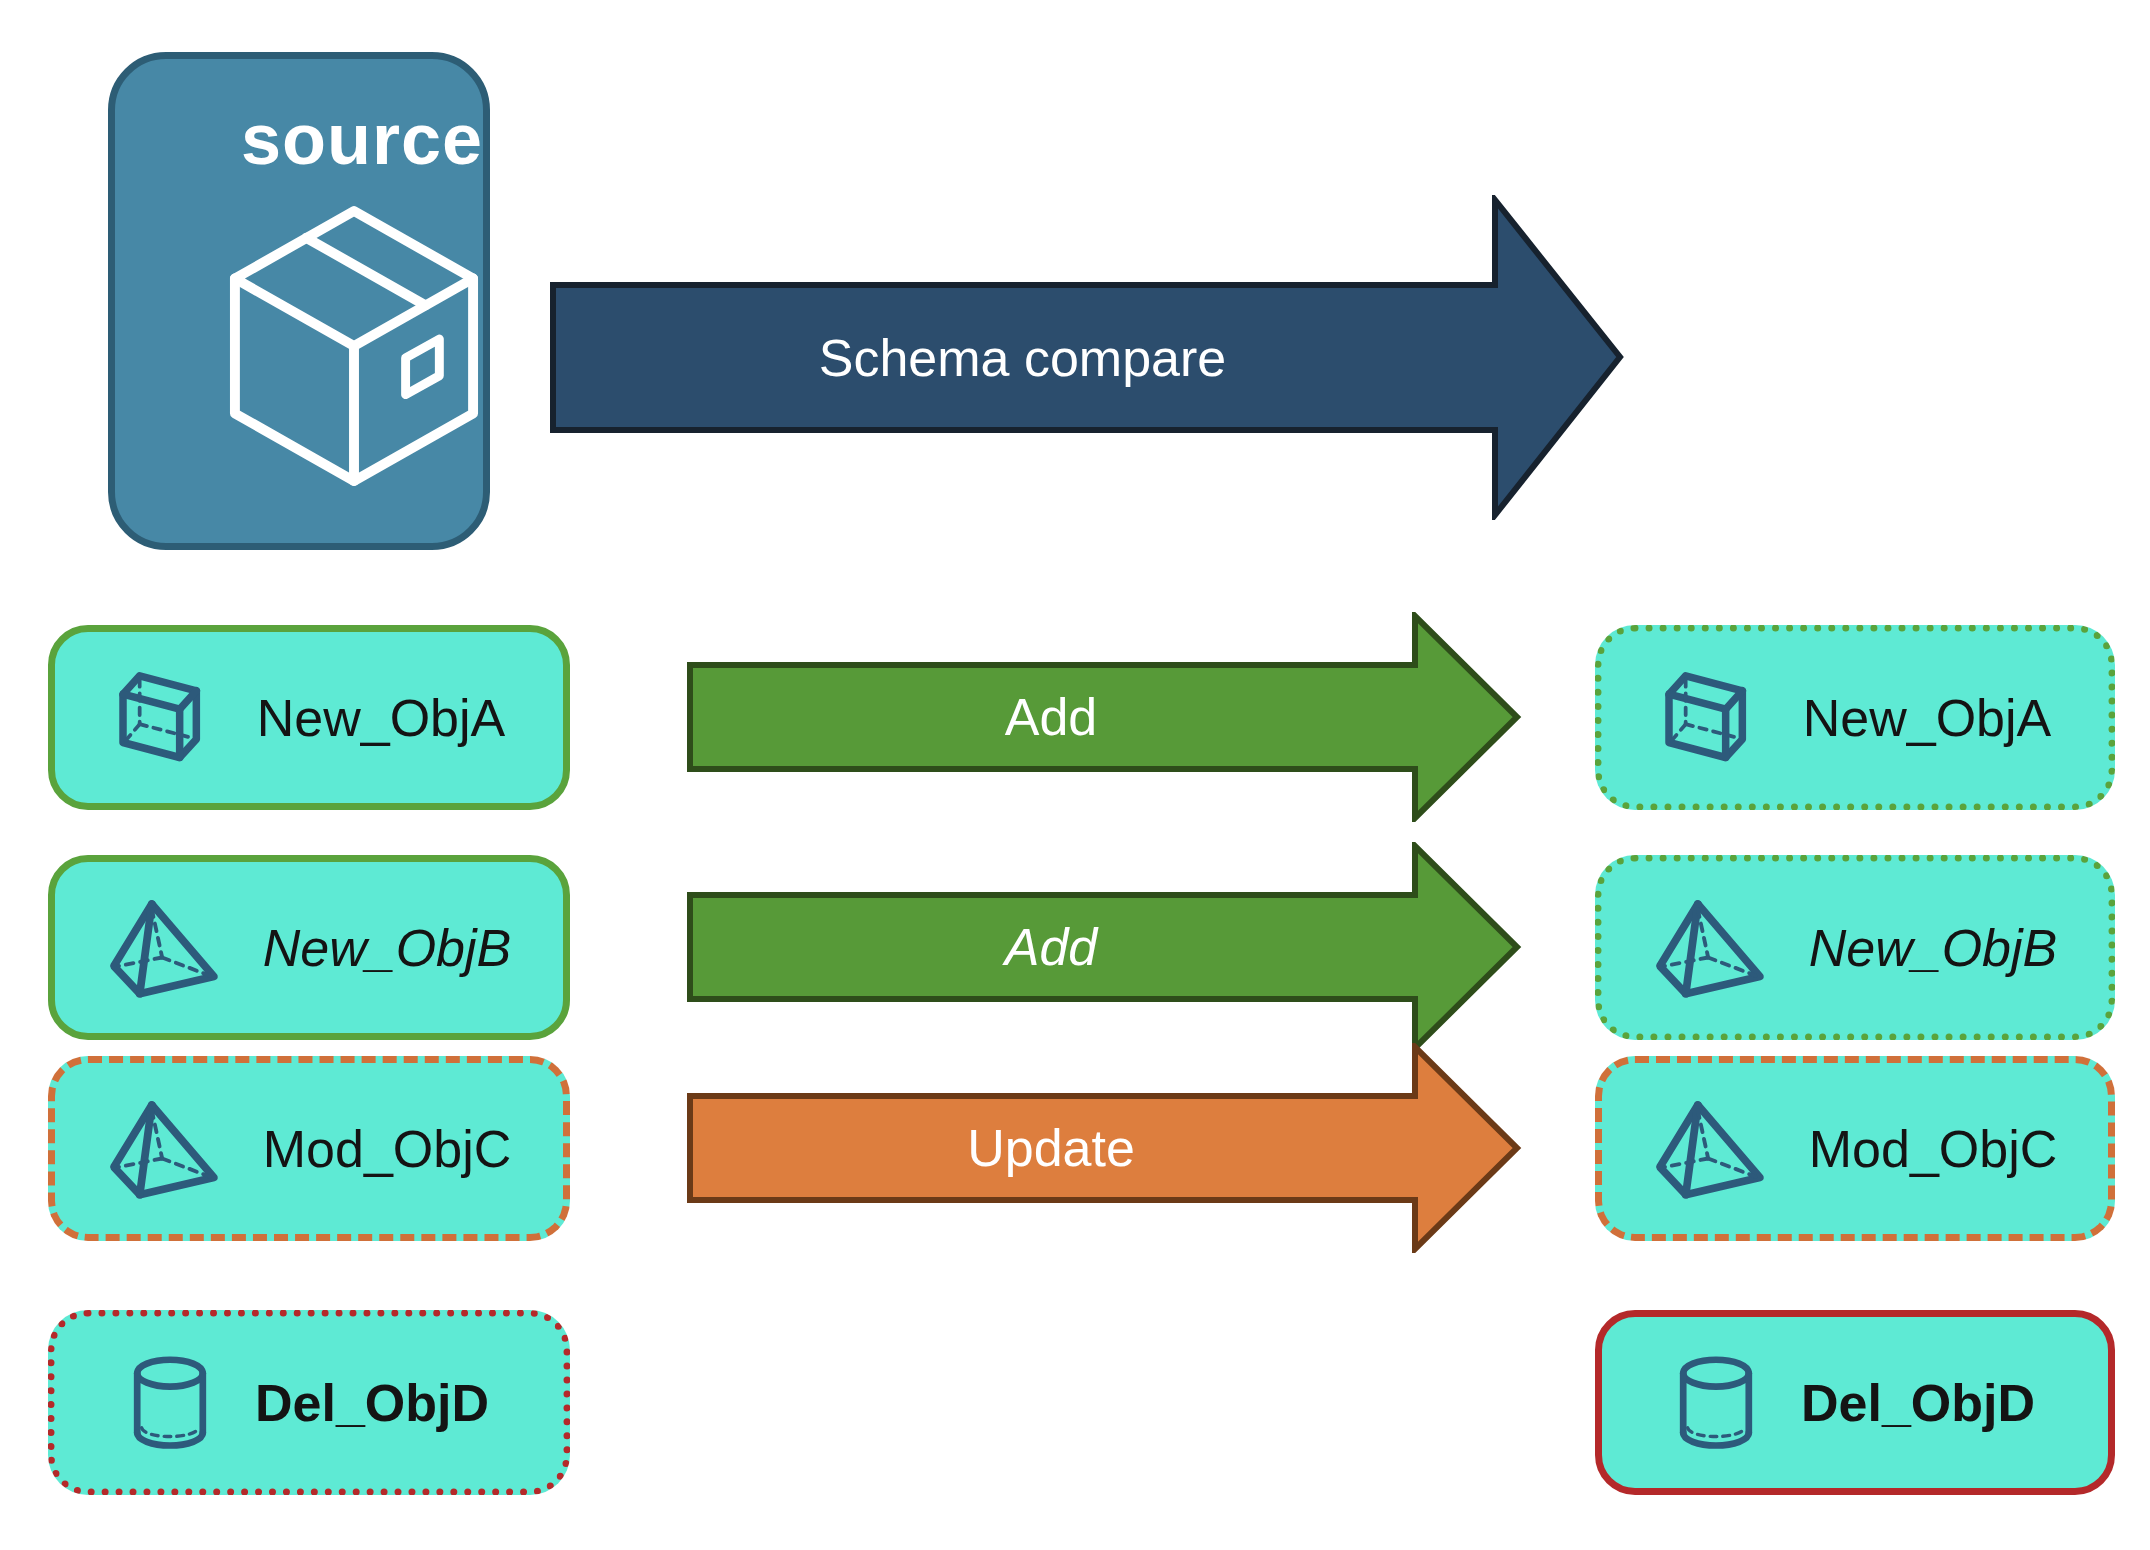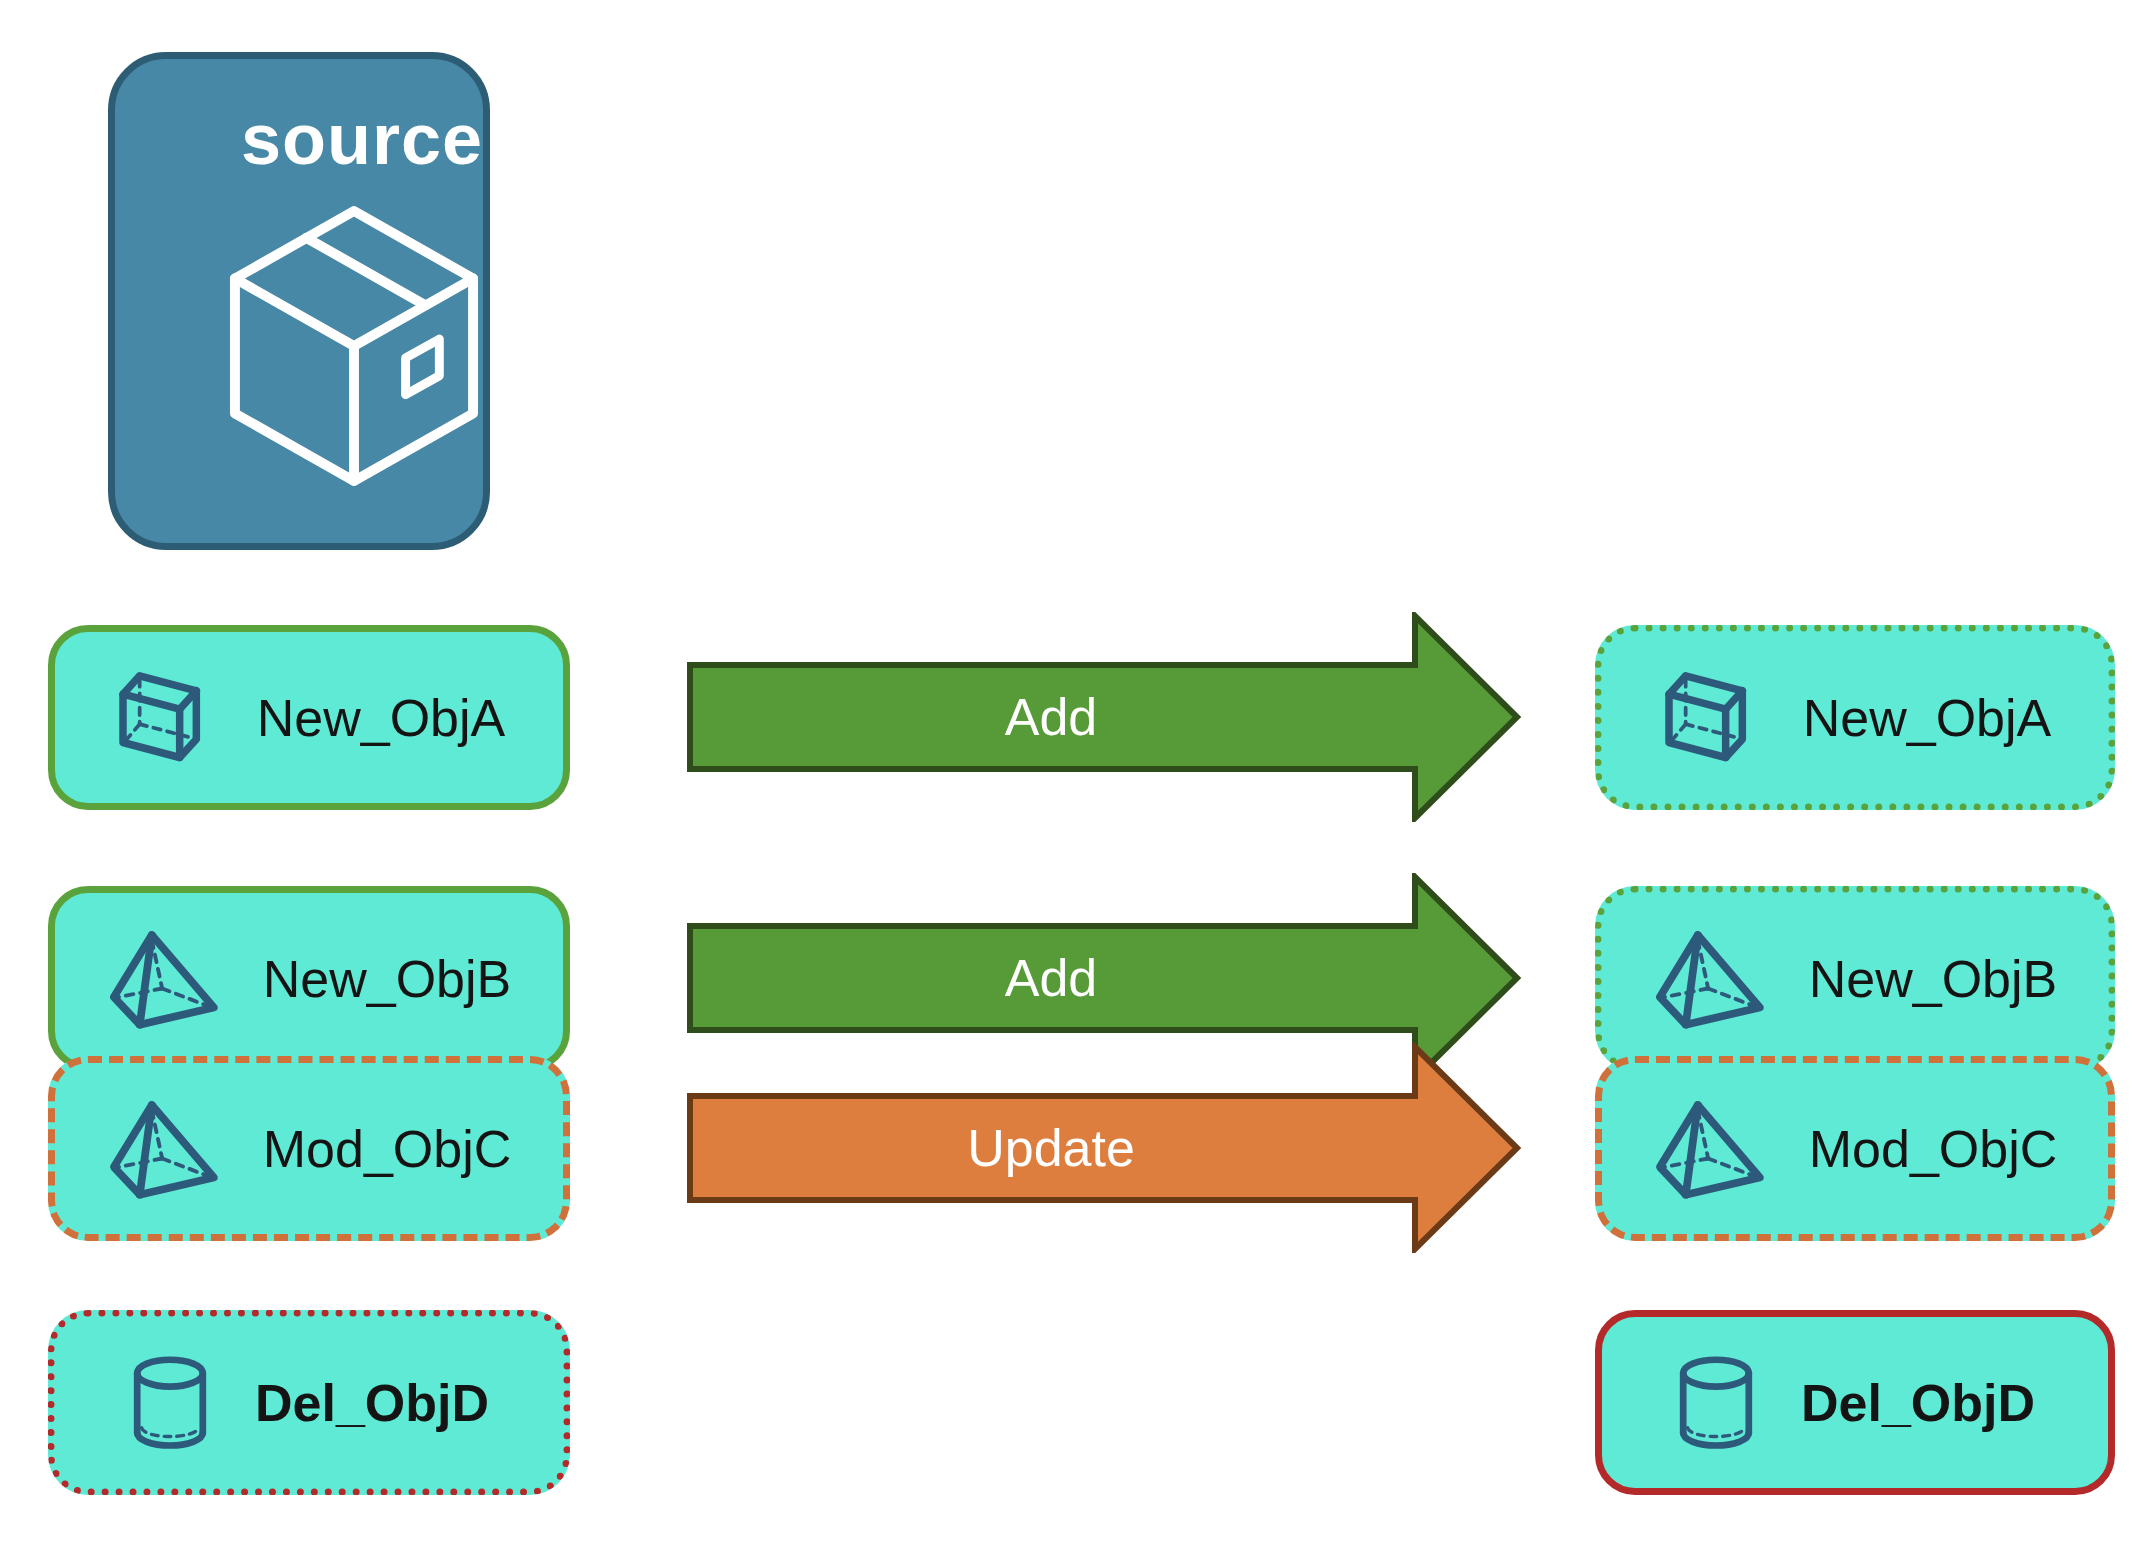--- a/index.html
+++ b/index.html
@@ -18,21 +18,21 @@
   .node-source { left:108px; }
   .node-target { left:1657px; }
   .node-title {
     margin-top:44px; font-size:72px; font-weight:700; color:#ffffff; line-height:1;
     letter-spacing:1px;
   }
   .node-icon { margin-top:22px; color:#ffffff; }
 
   
   .row { position:absolute; left:0; width:2150px; height:185px; }
-  .row-0 { top:625px; } .row-1 { top:886px; } .row-2 { top:1056px; } .row-3 { top:1310px;font-weight:bold; }
+  .row-0 { top:625px; } .row-1 { top:855px;font-style:italic; } .row-2 { top:1056px; } .row-3 { top:1310px;font-weight:bold; }
   .obj-box {
     position:absolute; top:0; height:185px; background:#5eead4; border-radius:40px;
     box-sizing:border-box; display:flex; align-items:center; justify-content:center; gap:44px;
   }
   .obj-box.left  { left:48px;   width:522px; }
   .obj-box.right { left:1595px; width:520px; }
   .b-solid-green  { border:7px solid  #5aa33c; }
   .b-dotted-green { border:7px dotted #5aa33c; }
   .b-dashed-orange{ border:7px dashed #d0703a; }
   .b-dotted-red   { border:7px dotted #b4292a; }
@@ -112,20 +112,26 @@
 
 <div class="canvas">
 
   <div class="node node-source">
     <div class="node-title">source</div>
     <svg class="node-icon" width="258" height="298" viewBox="0 0 260 300">
         <use href="#sym-package"></use>
       </svg>
   </div>
 
+  <div class="arrow-wrap big-arrow">
+    <svg class="arrow-navy" width="1075" height="325" viewBox="0 0 1075 325">
+      <polygon points="3,90 945,90 945,5 1070,162 945,320 945,235 3,235"></polygon>
+    </svg>
+    <div class="arrow-label">Schema compare</div>
+  </div>
 
 
   <div class="row row-0">
     <div class="obj-box left b-solid-green">
       <svg class="obj-icon" width="100" height="97" viewBox="0 0 120 116">
           <use href="#sym-cube"></use>
         </svg>
       <span class="obj-label">New_ObjA</span>
     </div>
     <div class="arrow-wrap row-arrow">

